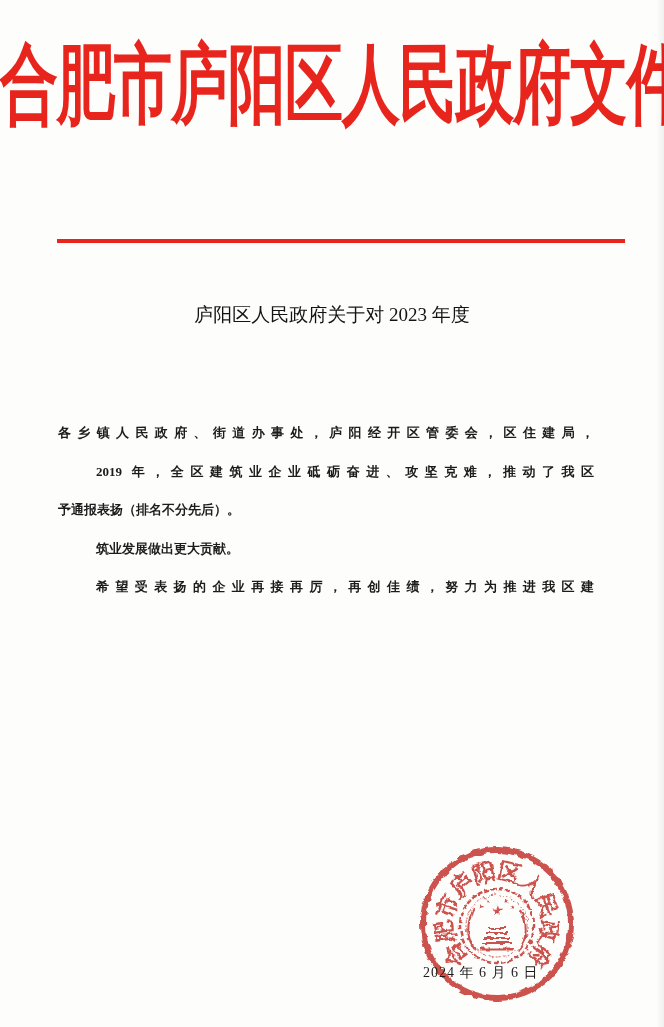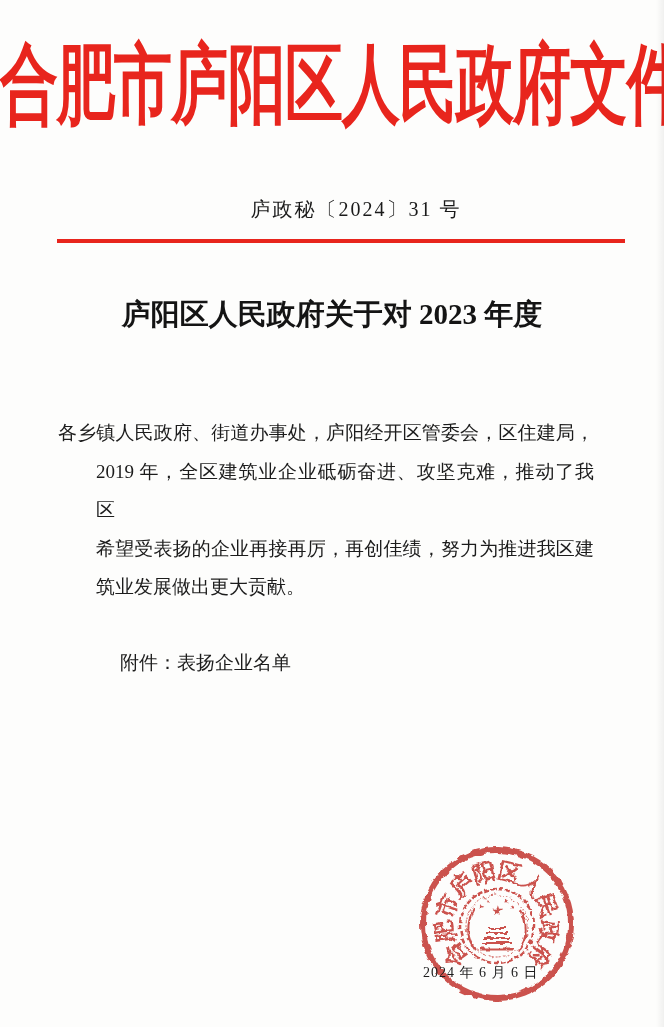--- a/index.html
+++ b/index.html
@@ -27,27 +27,28 @@
     text-align:center;text-indent:30px;
     font-size:20px;letter-spacing:2px;color:#1a1a1a;
   }
   .red-rule{
     position:absolute;top:239px;left:57px;width:568px;height:4px;
     background:#e8251d;
   }
   .doc-title{
     position:absolute;top:293px;left:39px;width:586px;
     text-align:center;
-    font-size:29px;font-weight:bold;line-height:43px;
+    font-size:19px;font-weight:normal;line-height:43px;
     color:#141414;
   }
   .body-text{
     position:absolute;top:414px;left:58px;width:536px;
-    font-size:19px;line-height:38.5px;
+    font-size:13px;line-height:38.5px;
     color:#1c1c1c;
+    font-weight:bold;
   }
   .bline{text-align:justify;}
   .fill{text-align-last:justify;}
   .ind{padding-left:38px;}
   .attachment{margin-top:37px;padding-left:62px;}
   .issue-date{
     position:absolute;left:423px;top:964px;z-index:3;
     font-size:14px;letter-spacing:1px;color:#1c1c1c;
     white-space:nowrap;
   }
@@ -56,34 +57,33 @@
     z-index:2;opacity:0.9;
   }
 </style>
 </head>
 <body>
 
 <div class="page">
 
   <div class="header-title">合肥市庐阳区人民政府文件</div>
 
-  <div class="doc-number">庐政秘〔2024〕31 号</div>
 
   <div class="red-rule"></div>
 
   <div class="doc-title">
     <div>庐阳区人民政府关于对 2023 年度</div>
   </div>
 
   <div class="body-text">
     <div class="bline fill">各乡镇人民政府、街道办事处，庐阳经开区管委会，区住建局，</div>
     <div class="bline ind fill">2019 年，全区建筑业企业砥砺奋进、攻坚克难，推动了我区</div>
+    <div class="bline">予通报表扬（排名不分先后）。</div>
+    <div class="bline ind">筑业发展做出更大贡献。</div>
     <div class="bline ind fill">希望受表扬的企业再接再厉，再创佳绩，努力为推进我区建</div>
-    <div class="bline ind">筑业发展做出更大贡献。</div>
-    <div class="attachment">附件：表扬企业名单</div>
   </div>
 
   <svg class="seal" viewBox="0 0 158 158" width="158" height="158" xmlns="http://www.w3.org/2000/svg">
     <defs>
       <filter id="rough" x="-10%" y="-10%" width="120%" height="120%">
         <feTurbulence type="fractalNoise" baseFrequency="0.15" numOctaves="2" seed="7" result="n"></feTurbulence>
         <feDisplacementMap in="SourceGraphic" in2="n" scale="5" xChannelSelector="R" yChannelSelector="G"></feDisplacementMap>
       </filter>
     </defs>
     <g filter="url(#rough)">

